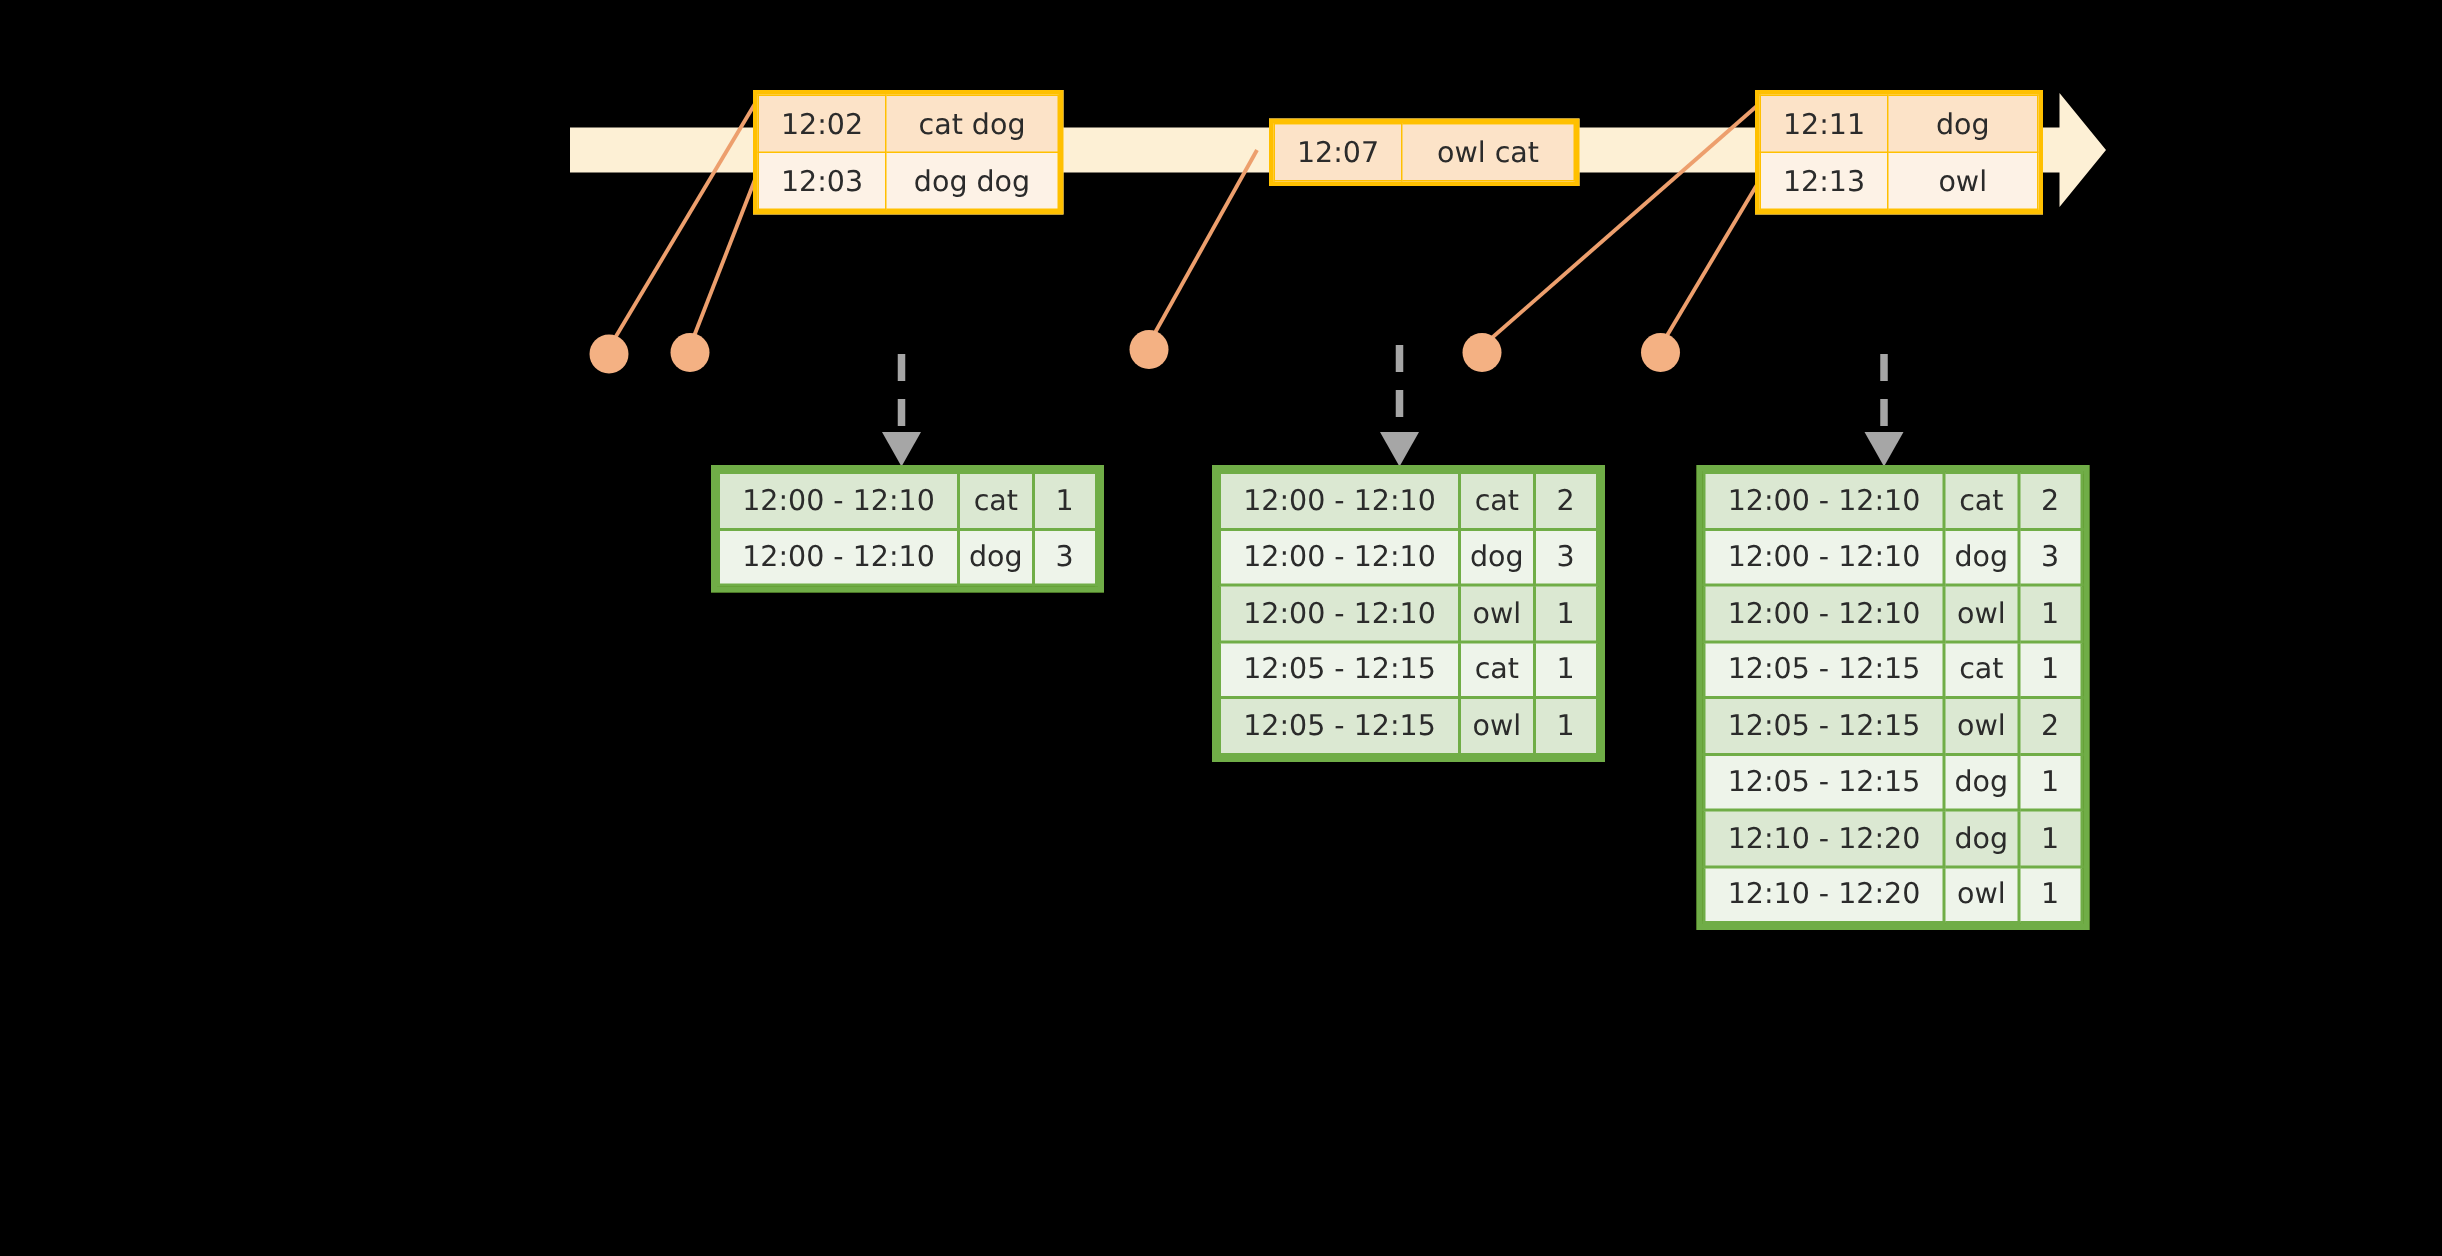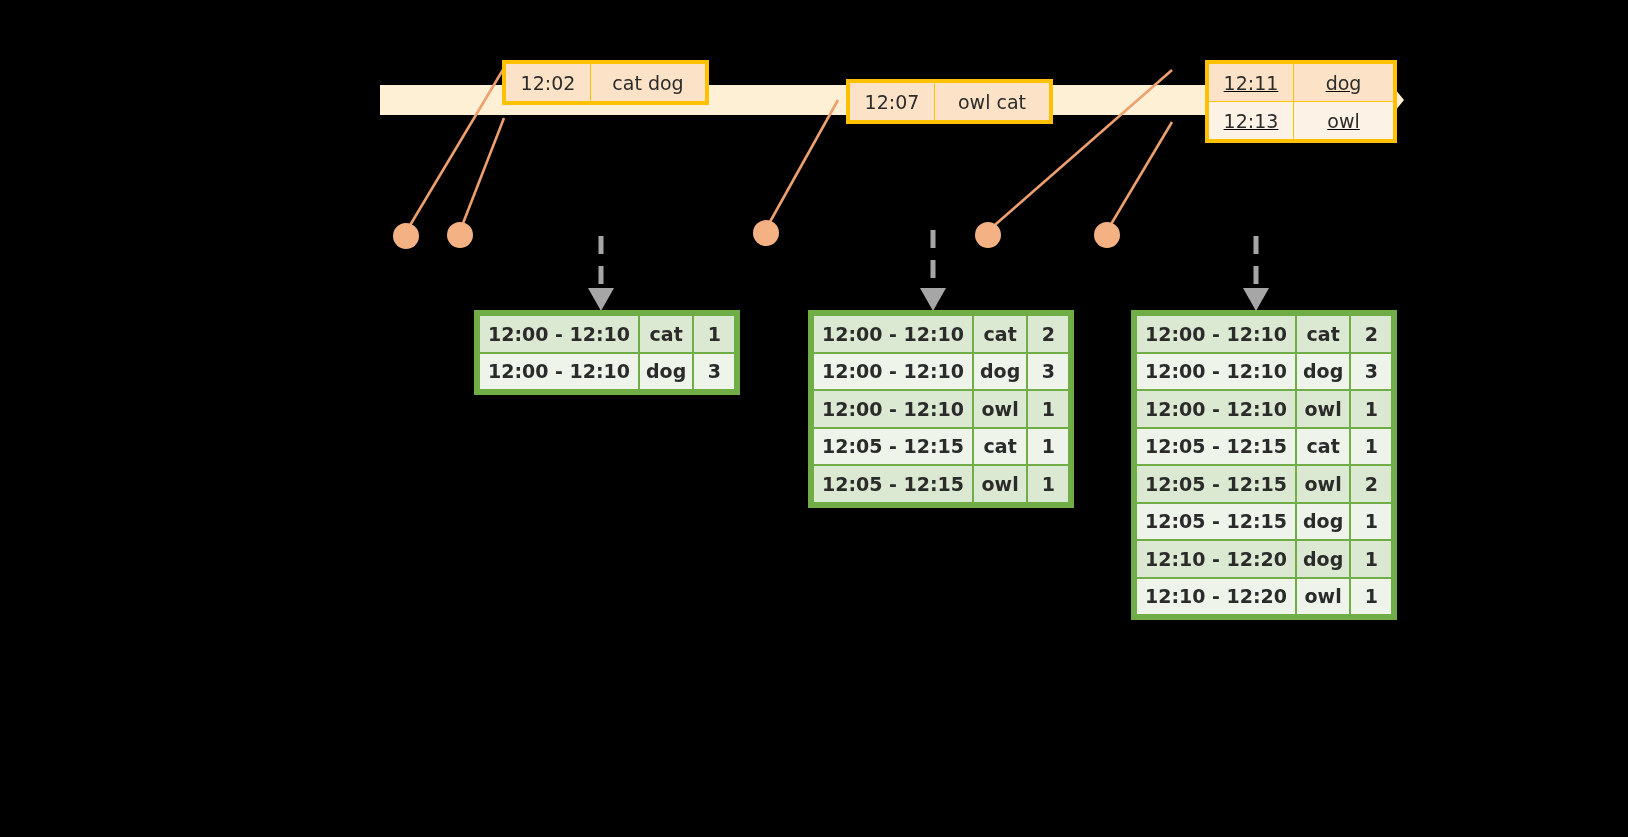--- a/index.html
+++ b/index.html
@@ -40,21 +40,20 @@
   .ev-time { width: 85px; }
   .ev-words { width: 115px; }
   .ev-words-narrow { width: 100px; }
 
   
   .res-table {
     position: absolute;
     border: 4px solid #70ad47;
     background: #4d7c0f;
     z-index: 4;
-    font-weight: bold;
   }
   .res-table table { border-collapse: collapse; width: 100%; }
   .res-table td {
     border: 2px solid #70ad47;
     font-size: 19px;
     color: #2b2b2b;
     text-align: center;
     height: 37.5px;
     padding: 0 6px;
     white-space: nowrap;
@@ -108,36 +107,40 @@
     </g>
   </svg>
 
   <div class="ev-table" style="left:502px; top:60px;">
     <table>
       <tbody>
           <tr>
         <td class="ev-time">12:02</td>
         <td class="ev-words">cat dog</td>
       </tr>
+      <tr>
+        <td class="ev-time">12:03</td>
+        <td class="ev-words">dog dog</td>
+      </tr>
     </tbody>
       </table>
   </div>
 
   <div class="ev-table" style="left:836px; top:79px;margin-left:10px;">
     <table>
       <tbody>
           <tr>
         <td class="ev-time">12:07</td>
         <td class="ev-words">owl cat</td>
       </tr>
     </tbody>
       </table>
   </div>
 
-  <div class="ev-table" style="left:1205px; top:60px;text-decoration:underline;">
+  <div class="ev-table" style="left:1170px; top:60px;">
     <table>
       <tbody>
           <tr>
         <td class="ev-time">12:11</td>
         <td class="ev-words-narrow">dog</td>
       </tr>
       <tr>
         <td class="ev-time">12:13</td>
         <td class="ev-words-narrow">owl</td>
       </tr>

